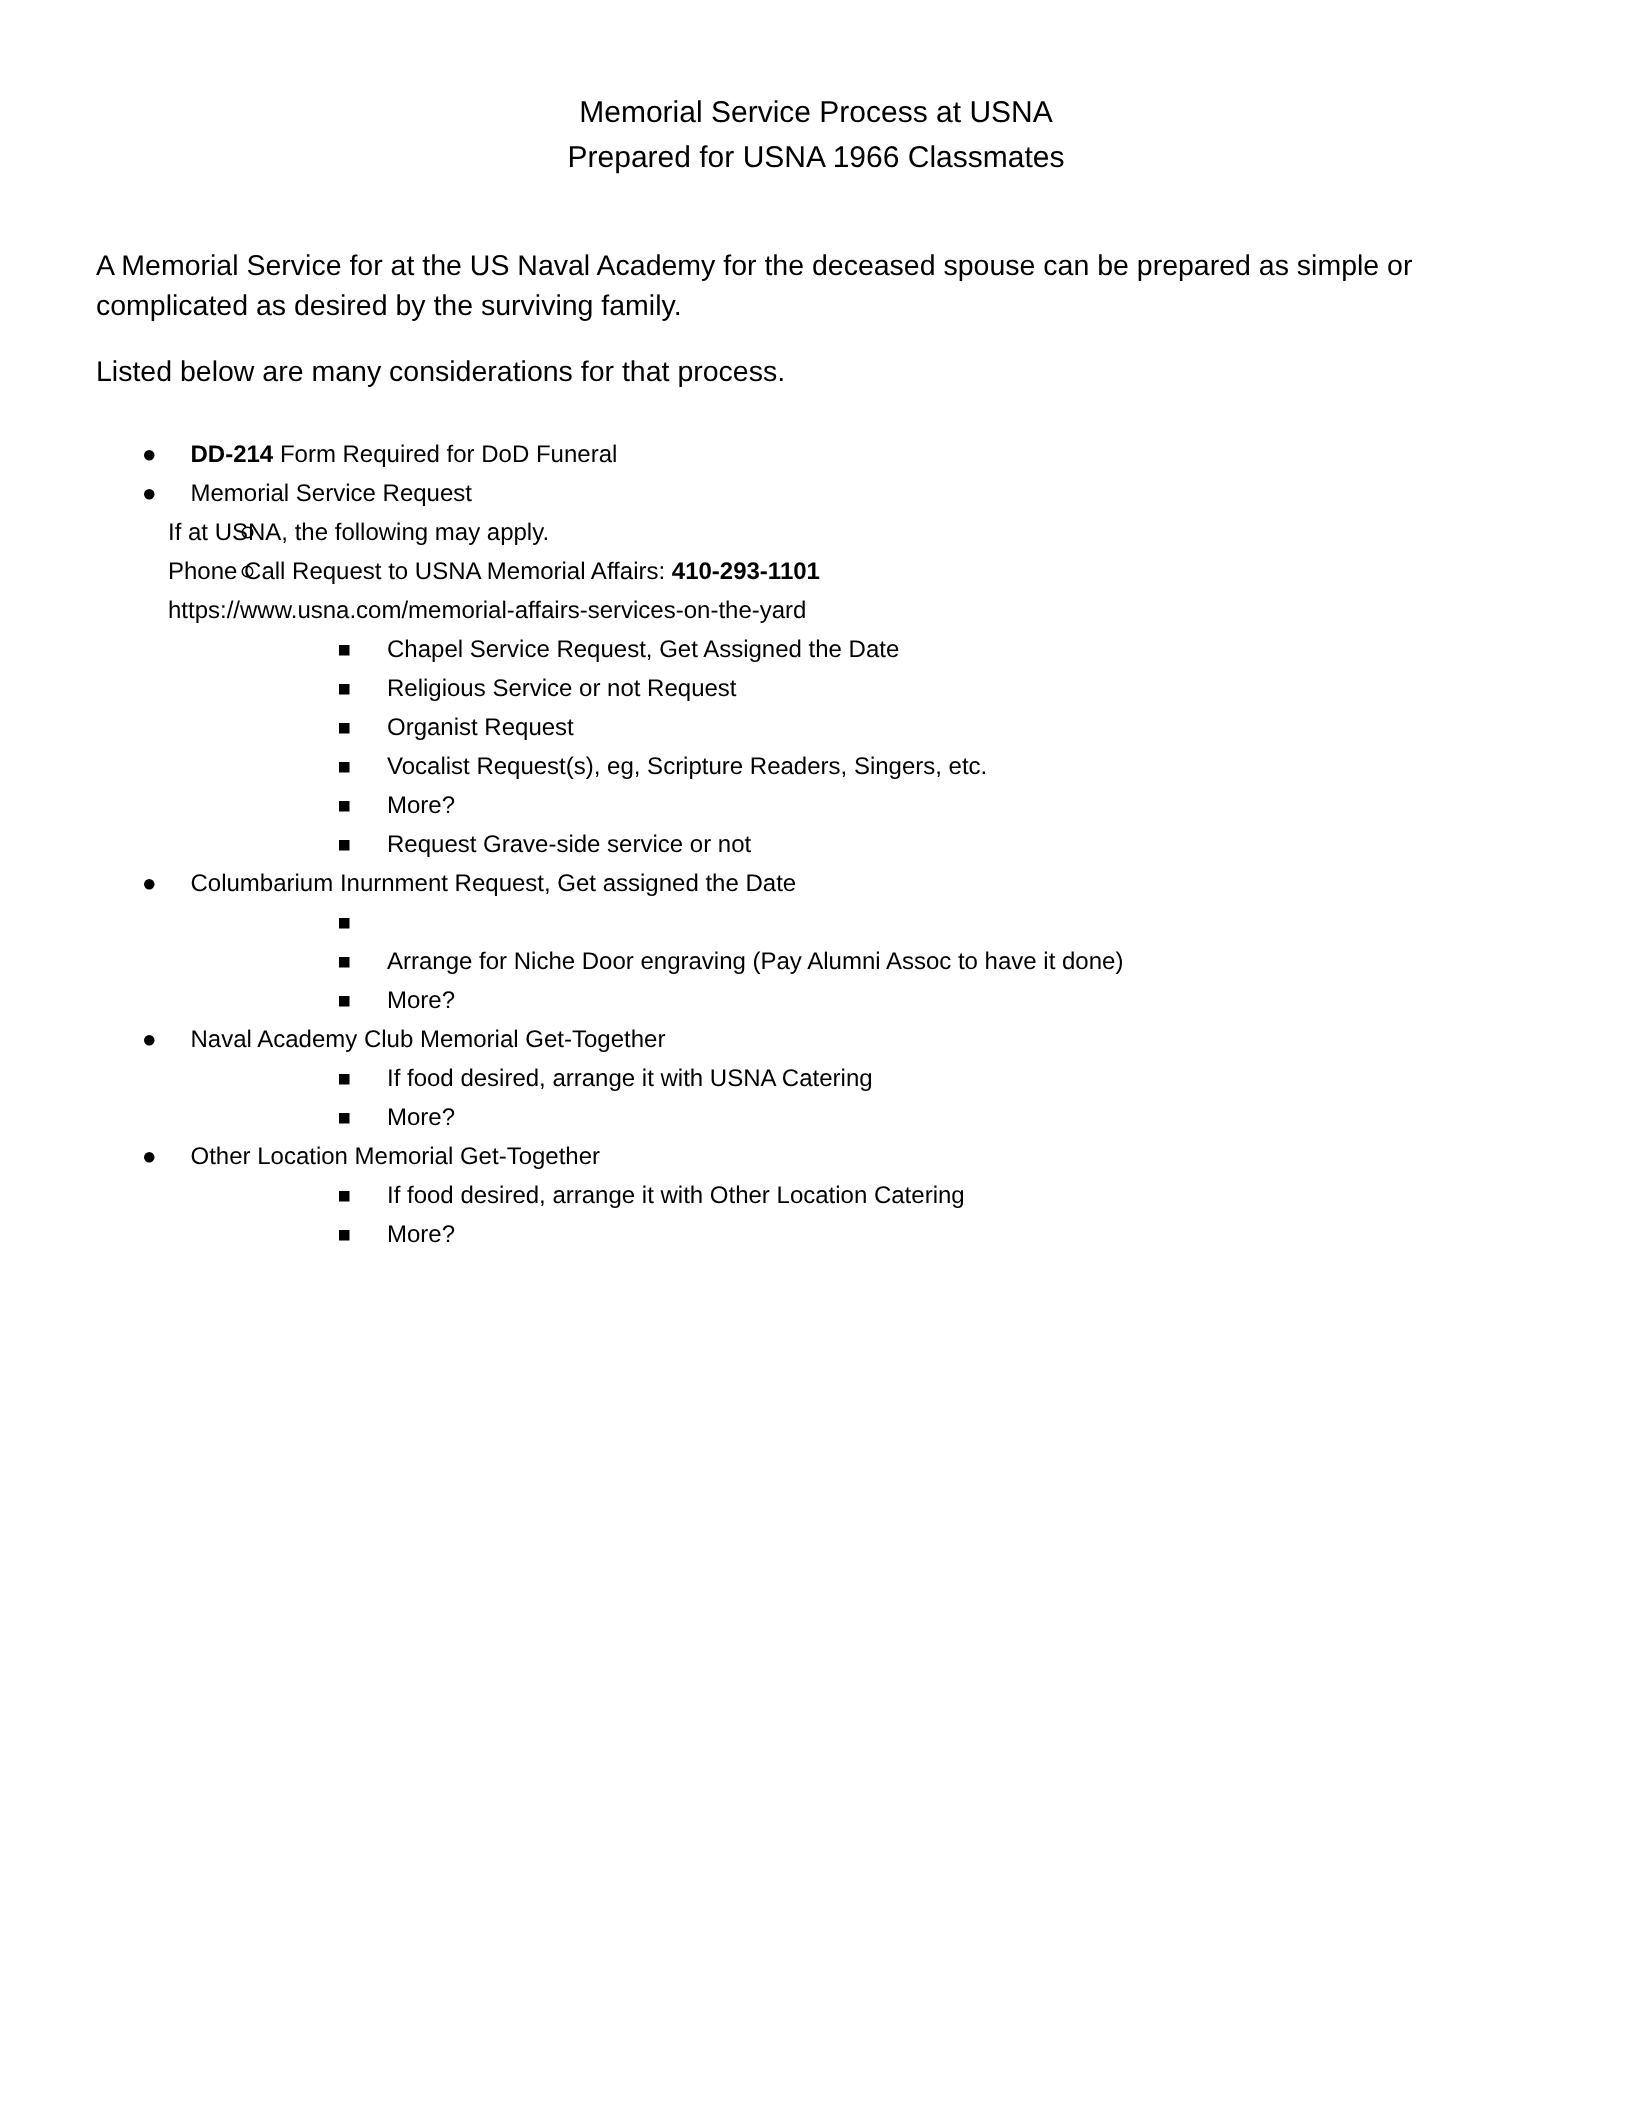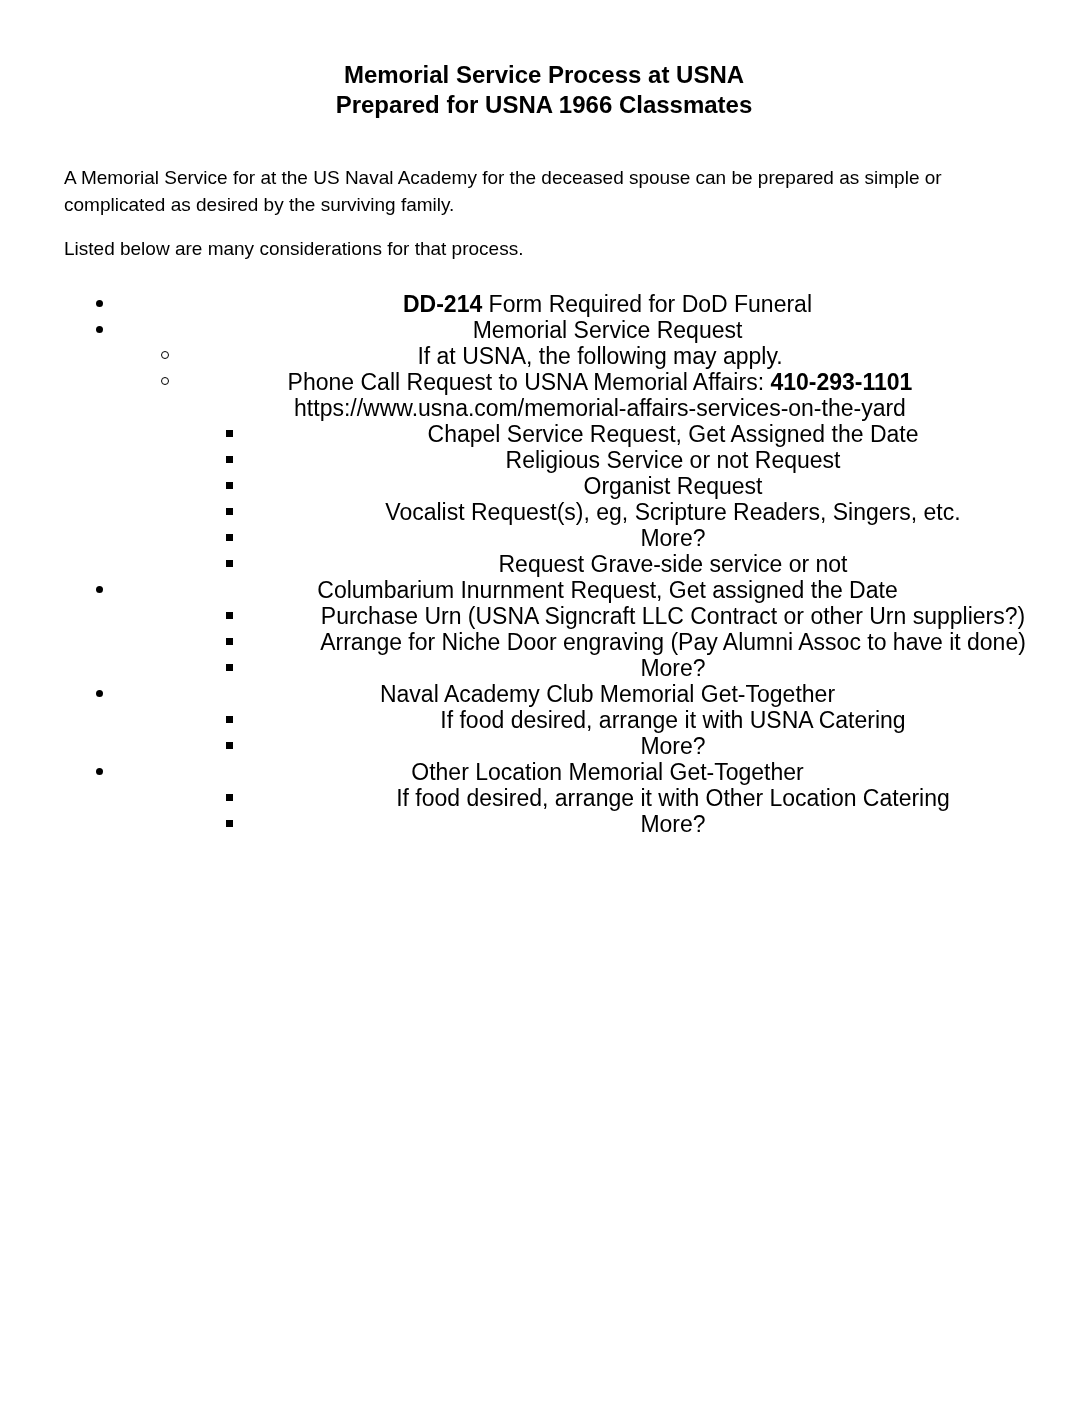--- a/index.html
+++ b/index.html
@@ -15,35 +15,34 @@
     background: #ffffff;
     font-family: "Liberation Sans", sans-serif;
     color: #000000;
     overflow: hidden;
   }
   .title-block {
     padding-top: 60px;
     text-align: center;
   }
   .title-line {
-    font-size: 24px;
-    font-weight: bold;
+    font-size: 20px;
+    font-weight: normal;
     line-height: 30px;
   }
   .paragraph {
     margin: 4px 64px;
     font-size: 19px;
     line-height: 27px;
   }
   .para-1 { margin-top: 44px; max-width: 950px; }
   .para-2 { margin-top: 17px; }
   .doc-list {
     margin-top: 29px;
-    font-size: 23px;
-    text-align: center;
+    font-size: 16px;
   }
   .li {
     position: relative;
     line-height: 26px;
     min-height: 26px;
   }
   .li.level-1 { padding-left: 127px; }
   .li.level-2 { padding-left: 112px; }
   .li.level-3 { padding-left: 258px; }
   .li.level-2.no-marker { }
@@ -94,21 +93,21 @@
       <div class="li level-2"><span class="marker circle"></span><span class="seg">If at USNA, the following may apply.</span></div>
       <div class="li level-2"><span class="marker circle"></span><span class="seg">Phone Call Request to USNA Memorial Affairs: </span><span class="seg-bold">410-293-1101</span></div>
       <div class="li level-2 no-marker"><span class="seg">https://www.usna.com/memorial-affairs-services-on-the-yard</span></div>
       <div class="li level-3"><span class="marker square"></span><span class="seg">Chapel Service Request, Get Assigned the Date</span></div>
       <div class="li level-3"><span class="marker square"></span><span class="seg">Religious Service or not Request</span></div>
       <div class="li level-3"><span class="marker square"></span><span class="seg">Organist Request</span></div>
       <div class="li level-3"><span class="marker square"></span><span class="seg">Vocalist Request(s), eg, Scripture Readers, Singers, etc.</span></div>
       <div class="li level-3"><span class="marker square"></span><span class="seg">More?</span></div>
       <div class="li level-3"><span class="marker square"></span><span class="seg">Request Grave-side service or not</span></div>
       <div class="li level-1"><span class="marker disc"></span><span class="seg">Columbarium Inurnment Request, Get assigned the Date</span></div>
-      <div class="li level-3"><span class="marker square"></span><span class="seg">Purchase Urn (USNA Signcraft LLC Contract or other Urn suppliers?)</span></div>
+      <div class="li level-3"><span class="marker square"></span></div>
       <div class="li level-3"><span class="marker square"></span><span class="seg">Arrange for Niche Door engraving (Pay Alumni Assoc to have it done)</span></div>
       <div class="li level-3"><span class="marker square"></span><span class="seg">More?</span></div>
       <div class="li level-1"><span class="marker disc"></span><span class="seg">Naval Academy Club Memorial Get-Together</span></div>
       <div class="li level-3"><span class="marker square"></span><span class="seg">If food desired, arrange it with USNA Catering</span></div>
       <div class="li level-3"><span class="marker square"></span><span class="seg">More?</span></div>
       <div class="li level-1"><span class="marker disc"></span><span class="seg">Other Location Memorial Get-Together</span></div>
       <div class="li level-3"><span class="marker square"></span><span class="seg">If food desired, arrange it with Other Location Catering</span></div>
       <div class="li level-3"><span class="marker square"></span><span class="seg">More?</span></div>
     </div>
 

